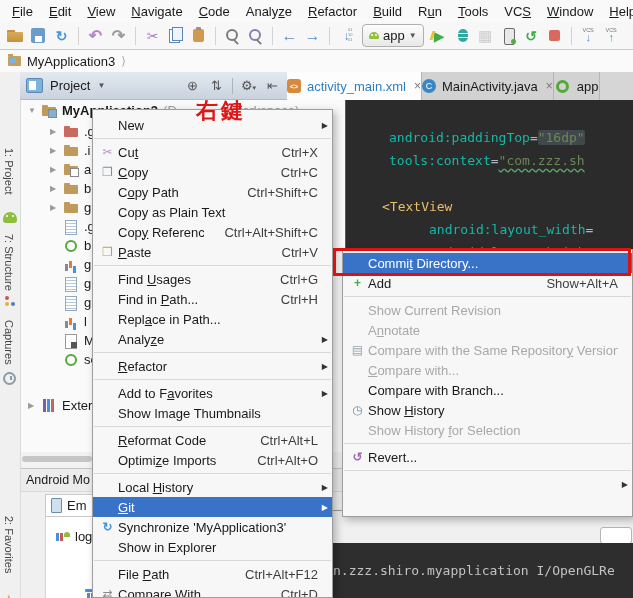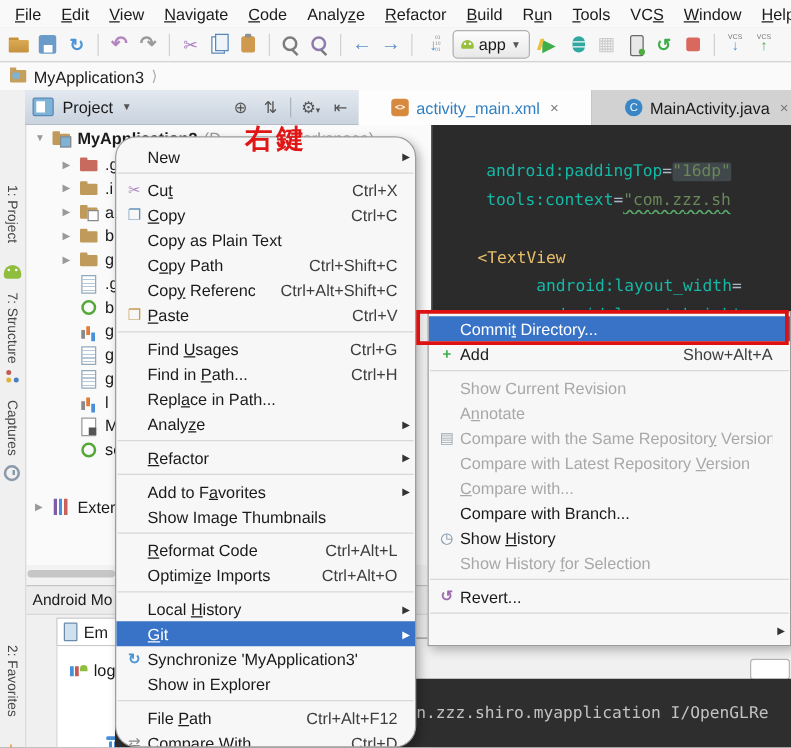--- a/index.html
+++ b/index.html
@@ -97,21 +97,21 @@
   .ti-filedark::before{content:"";position:absolute;top:1px;left:2px;width:10px;height:13px;background:#fff;border:1px solid #999;}
   .ti-filedark::after{content:"";position:absolute;bottom:1px;right:2px;width:6px;height:6px;background:#555;}
   .ti-gradle::before{content:"";position:absolute;top:2px;left:2px;width:8px;height:8px;border:2px solid #54a838;border-radius:50%;}
   .ti-chart::before{content:"";position:absolute;bottom:2px;left:2px;width:3px;height:7px;background:#8a8a8a;
       box-shadow:4px -3px 0 #e07b39,8px 2px 0 #4a90d9;}
   .ti-libs::before{content:"";position:absolute;top:1px;left:2px;width:11px;height:13px;background:
       linear-gradient(90deg,#7b5ea7 0 3px,#fafafa 3px 4px,#4a90d9 4px 7px,#fafafa 7px 8px,#c96359 8px 11px);}
   .hthumb{position:absolute;left:22px;top:456px;width:70px;height:6px;background:#c6c6c6;border-radius:3px;z-index:1;}
   
   .tabbar{position:absolute;left:287px;top:72px;right:0;height:28px;background:#d6d6d6;display:flex;z-index:2;}
-  .tab{display:flex;align-items:center;gap:6px;padding:0 26px;border-right:1px solid #b5b5b5;background:#d2d2d2;height:28px;box-sizing:border-box;}
+  .tab{display:flex;align-items:center;gap:6px;padding:0 0;border-right:1px solid #b5b5b5;background:#d2d2d2;height:28px;box-sizing:border-box;}
   .tab.active{background:#fdfdfd;color:#2f7fc1;}
   .tabx{color:#777;font-size:12px;margin-left:2px;}
   .tico{width:14px;height:14px;position:relative;flex:none;}
   .tico-xml{background:#d78a3d;border-radius:3px;color:#fff;font-size:7px;font-weight:bold;display:flex;align-items:center;justify-content:center;}
   .tico-class{background:#3a87c8;border-radius:50%;color:#fff;font-size:9px;display:flex;align-items:center;justify-content:center;}
   .tico-gradle{border:3px solid #54a838;border-radius:50%;width:7px;height:7px;margin:2px;}
   .editor{position:absolute;left:345px;top:100px;right:0;height:410px;background:#2b2b2b;border-left:1px solid #595959;
           font-family:"DejaVu Sans Mono","Liberation Mono",monospace;font-size:13px;z-index:1;overflow:hidden;}
   .eline{position:absolute;white-space:pre;}
   .c-attr{color:#14b8a6;}
@@ -145,21 +145,21 @@
   .li-insp::before{content:"";position:absolute;top:2px;left:2px;width:8px;height:8px;border:2px solid #8a8a8a;border-radius:50%;}
   .li-insp::after{content:"";position:absolute;bottom:1px;right:2px;width:6px;height:2px;background:#8a8a8a;transform:rotate(45deg);}
   .rightstrip{position:absolute;left:333px;top:510px;right:0;height:33px;background:#f0f0f0;border-top:1px solid #9a9a9a;z-index:1;}
   .minibox{position:absolute;right:1px;top:16px;width:30px;height:15px;background:#fff;border:1px solid #b5b5b5;border-radius:3px;}
   .console{position:absolute;left:92px;top:543px;right:0;bottom:0;background:#2e2e2e;z-index:1;}
   .console-text{position:absolute;left:241px;top:20px;color:#c2c2c2;font-family:"DejaVu Sans Mono","Liberation Mono",monospace;
                 font-size:13px;white-space:nowrap;}
   
   .popup{position:absolute;background:#f7f7f7;border:1px solid #9d9d9d;box-shadow:3px 3px 8px rgba(0,0,0,.28);
          box-sizing:border-box;overflow:hidden;}
-  .popup-main{left:92px;top:109px;width:241px;height:489px;z-index:10;padding:5px 0;border-radius:17px;}
+  .popup-main{left:92px;top:109px;width:241px;height:489px;z-index:10;padding:5px 0;}
   .popup-git{left:342px;top:249px;width:291px;height:268px;z-index:11;padding:3px 0;}
   .prow{height:20px;display:flex;align-items:center;padding:0 14px 0 4px;position:relative;white-space:nowrap;}
   .prow .ric{width:21px;text-align:center;font-size:12px;flex:none;}
   .prow .rlabel{flex:1;overflow:hidden;}
   .prow .rsc{color:#3e3e3e;margin-left:20px;text-align:center;}
   .prow .rarrow{position:absolute;right:4px;font-size:8px;color:#333;}
   .prow.sel{background:#3973c8;color:#fff;}
   .prow.sel .rsc,.prow.sel .rarrow{color:#fff;}
   .prow.dis{color:#a8a8a8;}
   .psep{height:1px;background:#d8d8d8;margin:3px 1px;}
@@ -404,26 +404,26 @@
         <span class="rlabel">Cu<u>t</u></span>
         <span class="rsc">Ctrl+X</span>
       </div>
       <div class="prow">
         <span class="ric ig-copy">❐</span>
         <span class="rlabel"><u>C</u>opy</span>
         <span class="rsc">Ctrl+C</span>
       </div>
       <div class="prow">
         <span class="ric"></span>
-        <span class="rlabel">Copy as Plain Text</span>
-      </div>
-      <div class="prow">
-        <span class="ric"></span>
         <span class="rlabel">C<u>o</u>py Path</span>
         <span class="rsc">Ctrl+Shift+C</span>
+      </div>
+      <div class="prow">
+        <span class="ric"></span>
+        <span class="rlabel">Copy as Plain Text</span>
       </div>
       <div class="prow">
         <span class="ric"></span>
         <span class="rlabel">Cop<u>y</u> Reference</span>
         <span class="rsc">Ctrl+Alt+Shift+C</span>
       </div>
       <div class="prow">
         <span class="ric ig-paste">❒</span>
         <span class="rlabel"><u>P</u>aste</span>
         <span class="rsc">Ctrl+V</span>
@@ -524,24 +524,20 @@
       <div class="prow dis">
         <span class="ric"></span>
         <span class="rlabel">A<u>n</u>notate</span>
       </div>
       <div class="prow dis">
         <span class="ric ig-box">▤</span>
         <span class="rlabel">Compare with the Same Repositor<u>y</u> Version</span>
       </div>
       <div class="prow dis">
         <span class="ric"></span>
-        <span class="rlabel">Compare with Latest Repository <u>V</u>ersion</span>
-      </div>
-      <div class="prow dis">
-        <span class="ric"></span>
         <span class="rlabel"><u>C</u>ompare with...</span>
       </div>
       <div class="prow">
         <span class="ric"></span>
         <span class="rlabel">Compare with Branch...</span>
       </div>
       <div class="prow">
         <span class="ric ig-history">◷</span>
         <span class="rlabel">Show <u>H</u>istory</span>
       </div>

